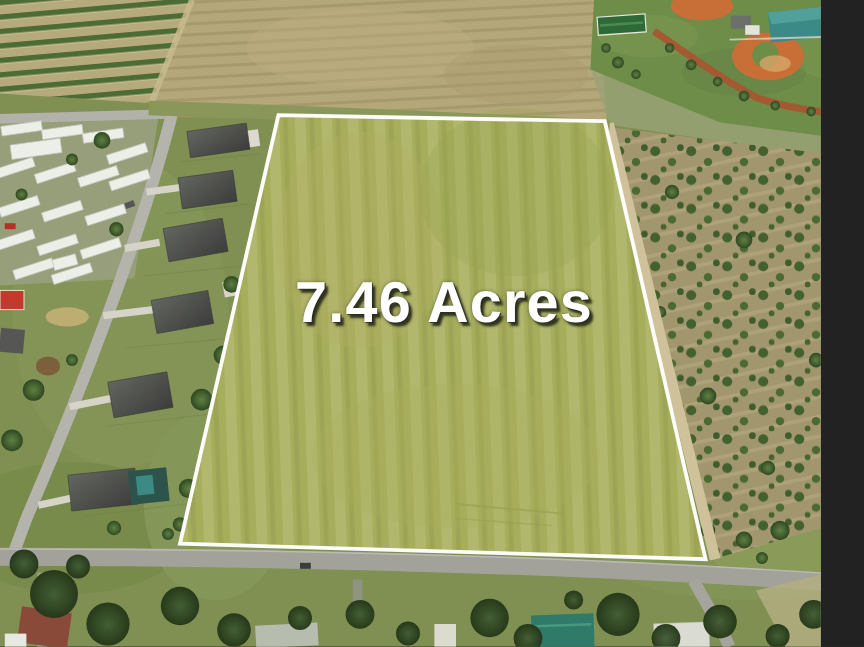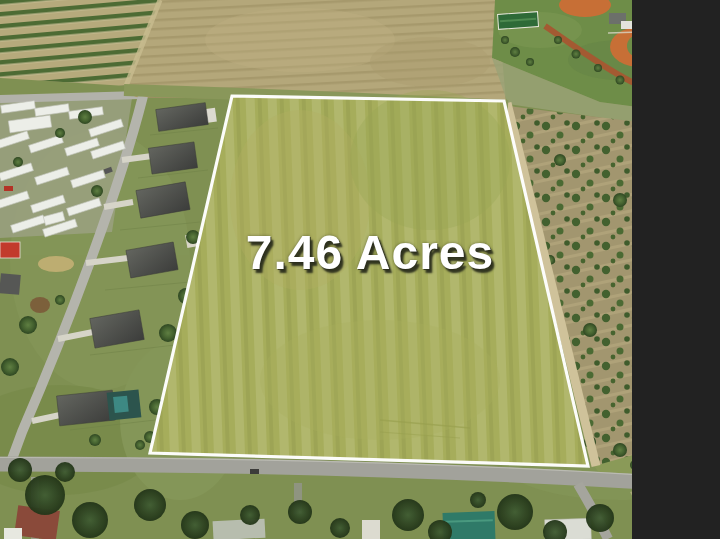--- a/index.html
+++ b/index.html
@@ -1,16 +1,16 @@
 <!DOCTYPE html>
 <html style="--c-text: #ffffff; --c-text-shadow: #2a2d1c; --c-parcel-boundary: #ffffff; --c-parcel-field: #a6ad5b; --c-surrounding-grass: #7f9052; --c-plowed-field: #b4a77a; --c-road: #a2a29b; --c-baseball-clay: #c76f36; --c-pavilion-roof: #3b8a87; --c-teal-house-roof: #2f7a68; --c-house-roof: #4e4f4c; --c-trailer-roof: #eceee8; --c-orchard-ground: #a2966f; --c-tree-green: #43612f; --c-dirt-track: #a35a32;"><head>
 <meta charset="utf-8">
 <style>
   html,body{margin:0;padding:0;background:#222;}
-  #stage{position:relative;width:632px;height:539px;overflow:hidden;font-family:"Liberation Sans",sans-serif;}
+  #stage{position:relative;width:684px;height:539px;overflow:hidden;font-family:"Liberation Sans",sans-serif;}
   #stage svg{position:absolute;left:0;top:0;display:block;}
   .parcel-outline{fill:none;stroke:var(--c-parcel-boundary,#ffffff);stroke-width:3.2;stroke-linejoin:miter;opacity:.97;}
   .parcel-fill{fill:var(--c-parcel-field,#a6ad5b);}
   .clay{fill:var(--c-baseball-clay,#c76f36);}
   .pav{fill:var(--c-pavilion-roof,#3b8a87);}
   .acreage{
     position:absolute;left:205px;top:227px;width:330px;
     text-align:center;font-size:48px;font-weight:bold;line-height:1.1;
     letter-spacing:1px;color:var(--c-text,#ffffff);
     text-shadow:3px 4px 2px rgba(42,45,28,.95),0 0 3px rgba(42,45,28,.55),1px 1px 0 rgba(42,45,28,.8);

